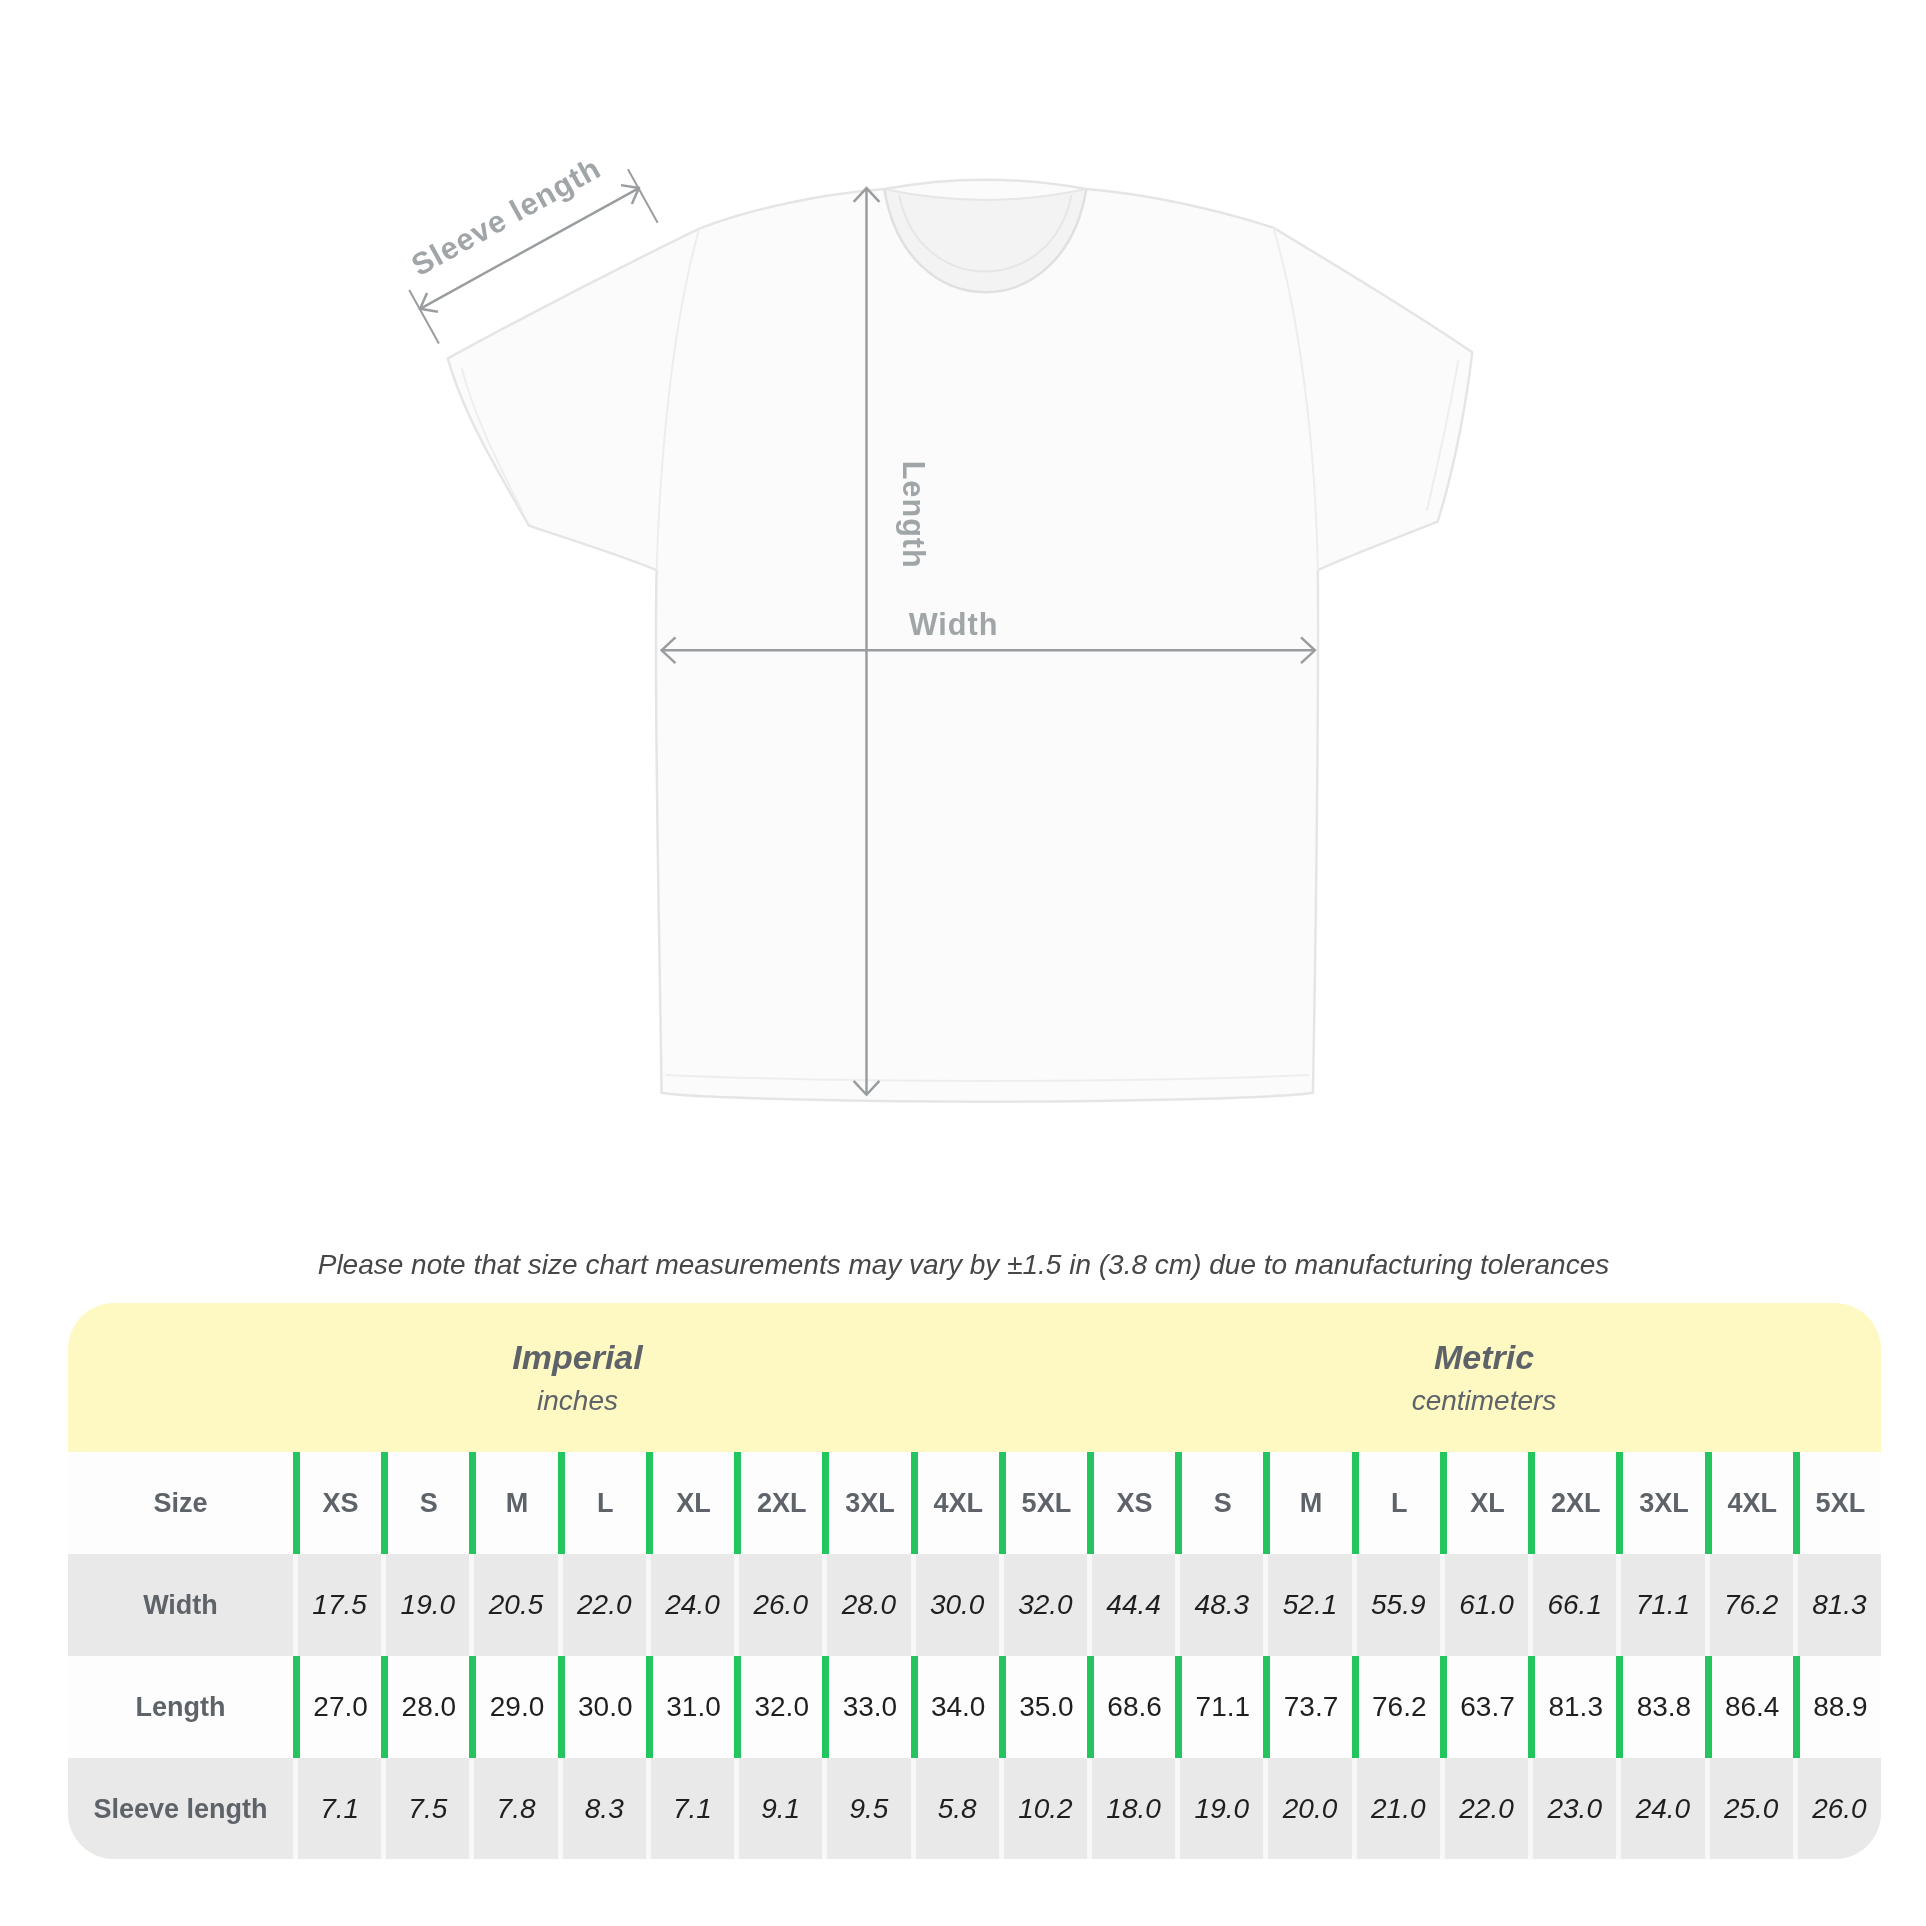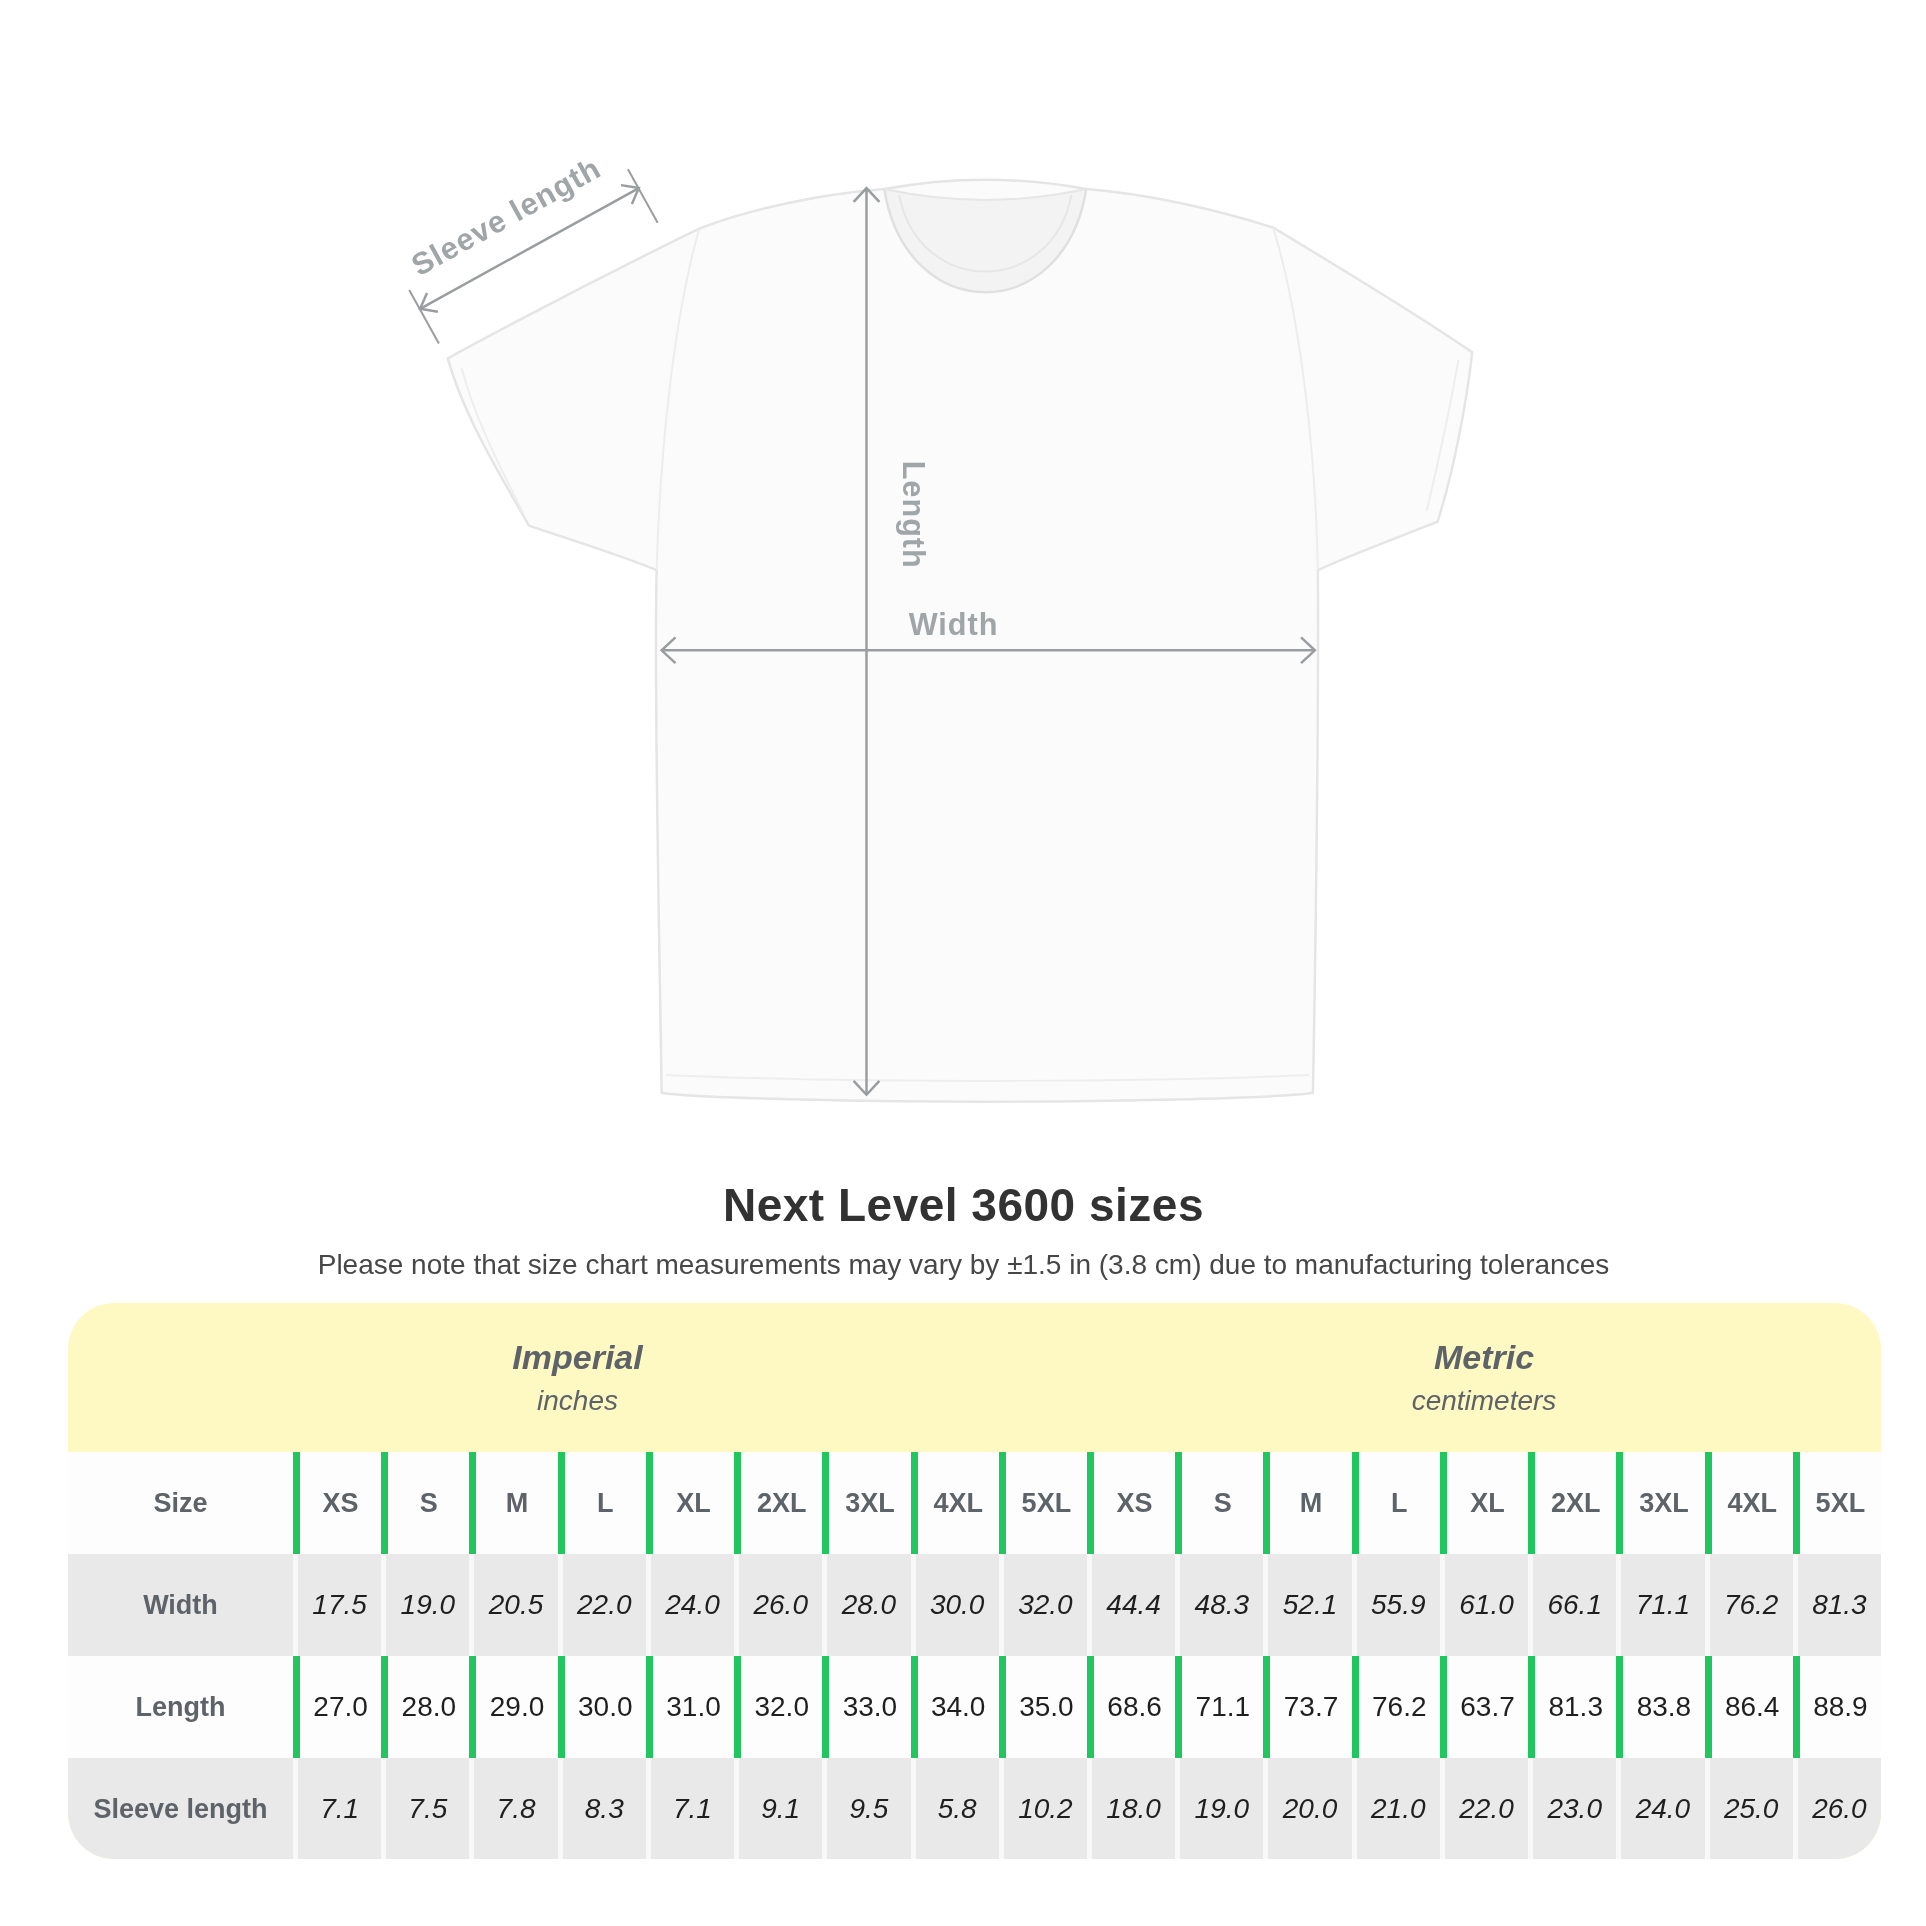--- a/index.html
+++ b/index.html
@@ -10,21 +10,21 @@
   
   .diagram-svg{position:absolute;left:0;top:0;}
   .measure-label{font-weight:bold;font-size:31px;fill:#a0a5a8;letter-spacing:1px;}
   
   .title{
     position:absolute;left:0;top:1178px;width:100%;text-align:center;
     font-size:46px;font-weight:bold;color:#323232;letter-spacing:0.5px;
   }
   .subtitle{
     position:absolute;left:0;top:1249px;width:100%;text-align:center;
-    font-size:28px;color:#474747;
+    font-size:28px;font-style:italic;color:#474747;
   }
   
   .table-card{
     position:absolute;left:68px;top:1303px;width:1813px;height:556px;
     background:#fef9c3;border-radius:46px;overflow:hidden;
   }
   .unit-row{
     display:grid;grid-template-columns:225px repeat(18,1fr);height:149px;
   }
   .unit-cell{display:flex;flex-direction:column;align-items:center;justify-content:center;gap:8px;}
@@ -96,21 +96,20 @@
       <path d="M 442 315 L 424 312 L 431 296"></path>
       <line x1="634" y1="171" x2="664" y2="225" stroke-width="2"></line>
       <line x1="413" y1="293" x2="443" y2="347" stroke-width="2"></line>
     </g>
 
     <text class="measure-label" transform="translate(516,228) rotate(-29)" text-anchor="middle">Sleeve length</text>
     <text class="measure-label" transform="translate(912,520) rotate(90)" text-anchor="middle">Length</text>
     <text class="measure-label" x="963" y="642" text-anchor="middle">Width</text>
   </svg>
 
-  <div class="title">Next Level 3600 sizes</div>
   <div class="subtitle">Please note that size chart measurements may vary by ±1.5 in (3.8 cm) due to manufacturing tolerances</div>
 
   <div class="table-card">
     <div class="unit-row">
       <div class="unit-cell imperial">
         <div class="unit-name">Imperial</div>
         <div class="unit-sub">inches</div>
       </div>
       <div class="unit-cell metric">
         <div class="unit-name">Metric</div>

